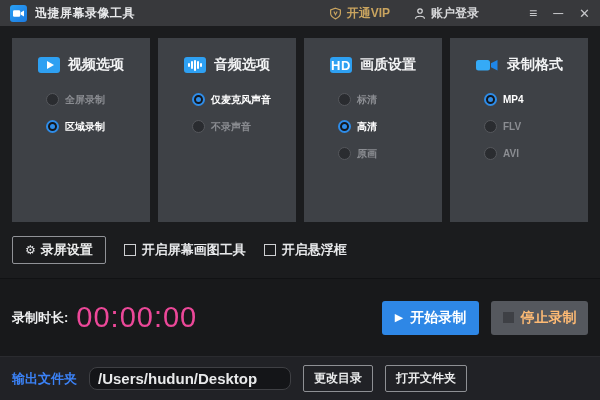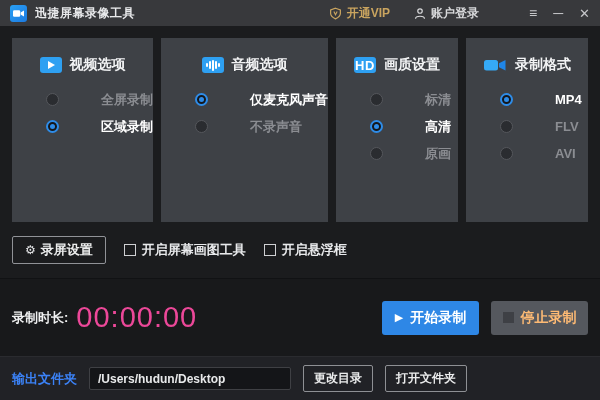--- a/index.html
+++ b/index.html
@@ -48,21 +48,21 @@
   .eq i:nth-child(4){height:8px;} .eq i:nth-child(5){height:4px;}
   .hd-text { font-size:13px; font-weight:700; color:#fff; letter-spacing:.5px; }
   .cam-svg { display:block; }
 
   .opt-list { margin-top:12px; }
   .opt { display:flex; align-items:center; gap:6px; height:27px; padding-left:34px; cursor:default; }
   .radio {
     width:13px; height:13px; border-radius:50%; position:relative; flex:0 0 auto;
     background:#2a2c30; border:1px solid #55575c;
   }
-  .opt-label { font-size:13px; font-weight:700; color:#8b8d92; white-space:nowrap;margin-left:36px; }
+  .opt-label { font-size:10px; font-weight:700; color:#8b8d92; white-space:nowrap; }
   .opt.selected .radio { border:2px solid #2e8ce8; background:#15171b; }
   .opt.selected .radio::after {
     content:''; position:absolute; left:2px; top:2px; right:2px; bottom:2px;
     border-radius:50%; background:#2e8ce8;
   }
   .opt.selected .opt-label { color:#ffffff; }
 
   
   .settings-row { display:flex; align-items:center; gap:18px; margin-top:14px; }
   .rs-button {
@@ -101,22 +101,22 @@
   .stop-square { width:11px; height:11px; background:#3e4045; flex:0 0 auto; }
 
   
   .output-band {
     flex:0 0 44px; background:#212226; border-top:1px solid #2a2b2f;
     display:flex; align-items:center; padding:0 12px;
   }
   .out-label { font-size:13px; font-weight:700; color:#3b82f6; }
   .path-input {
     margin-left:12px; width:202px; height:23px; background:#141518;
-    border:1px solid #3f4044; color:#e8e9ea; font-size:12px; font-weight:700;
-    padding:0 8px; font-family:inherit; border-radius:2px;
+    border:1px solid #3f4044; color:#e8e9ea; font-size:15px; font-weight:700;
+    padding:0 8px; font-family:inherit; border-radius:8px;
   }
   .out-btn {
     margin-left:12px; background:transparent; border:1px solid #8e9094; border-radius:2px;
     color:#eceded; font-size:12px; font-weight:700; padding:4px 10px; cursor:default;
     font-family:inherit; white-space:nowrap;
   }
 </style>
 </head>
 <body>
 

